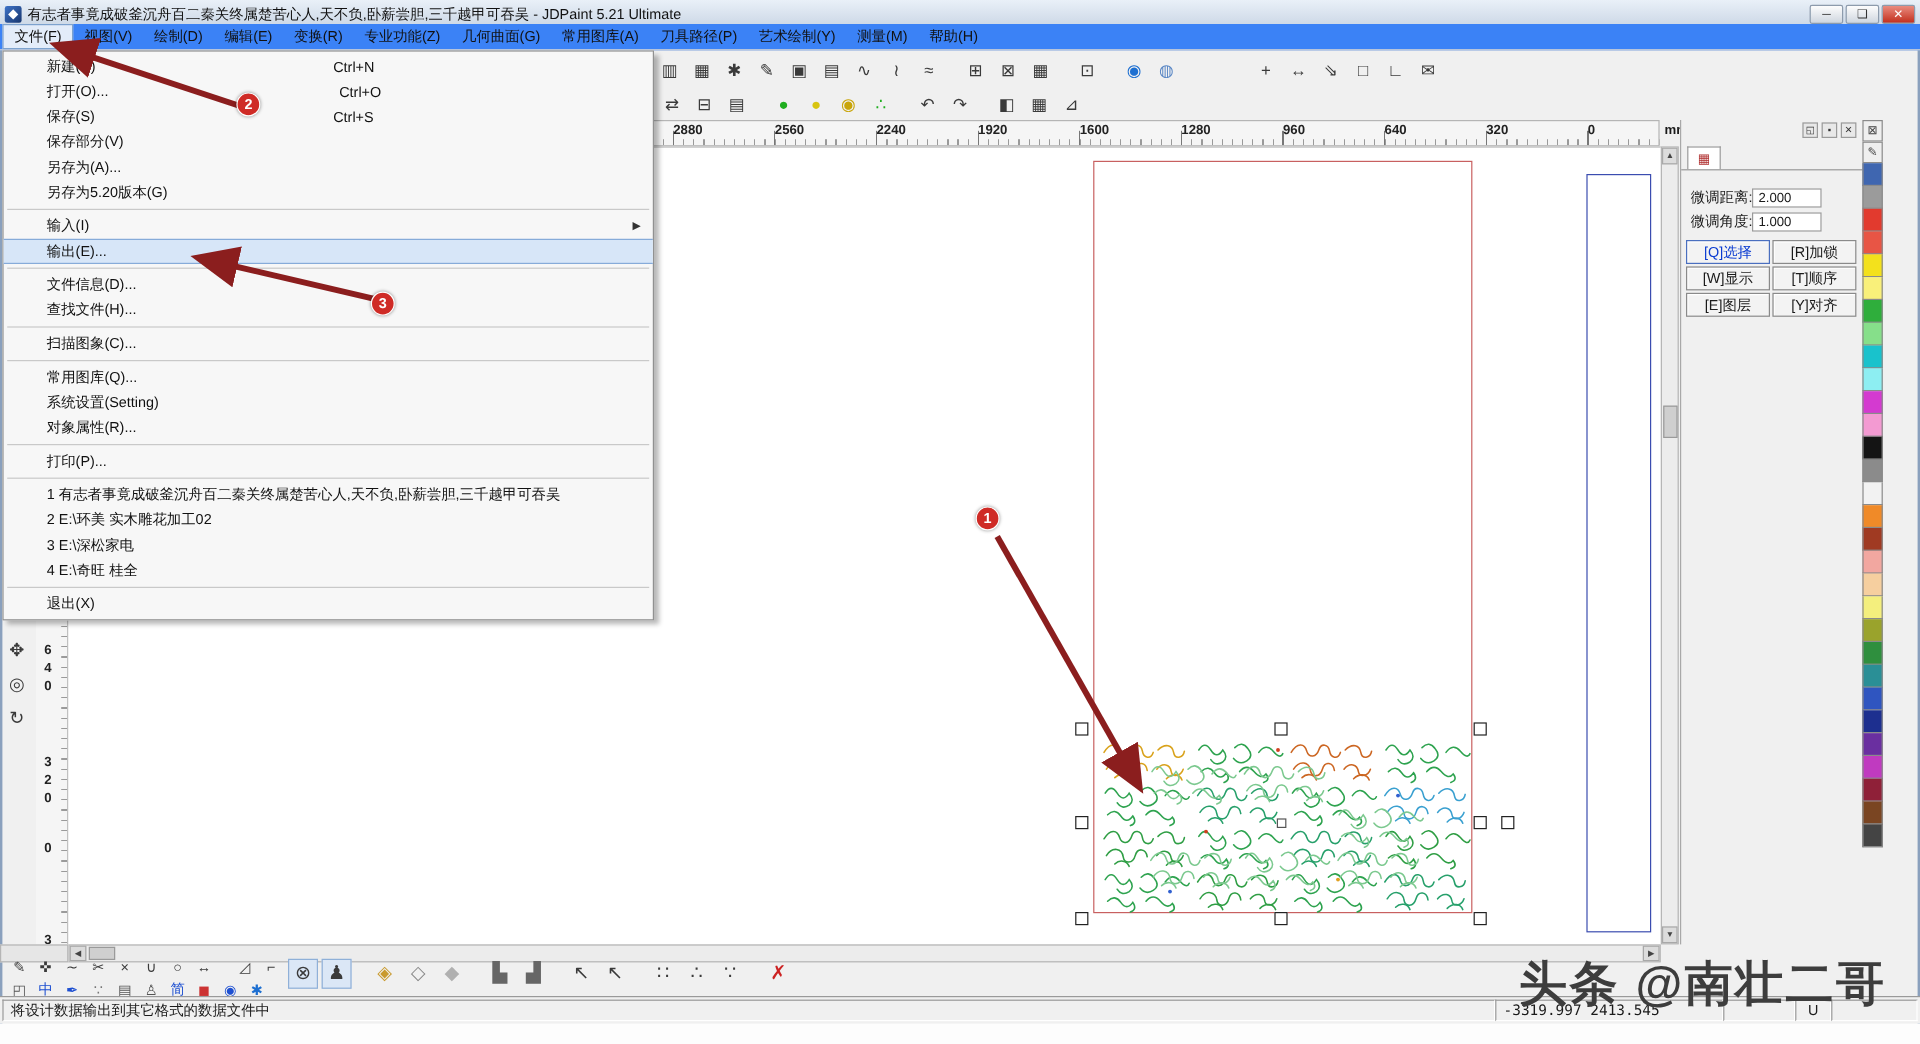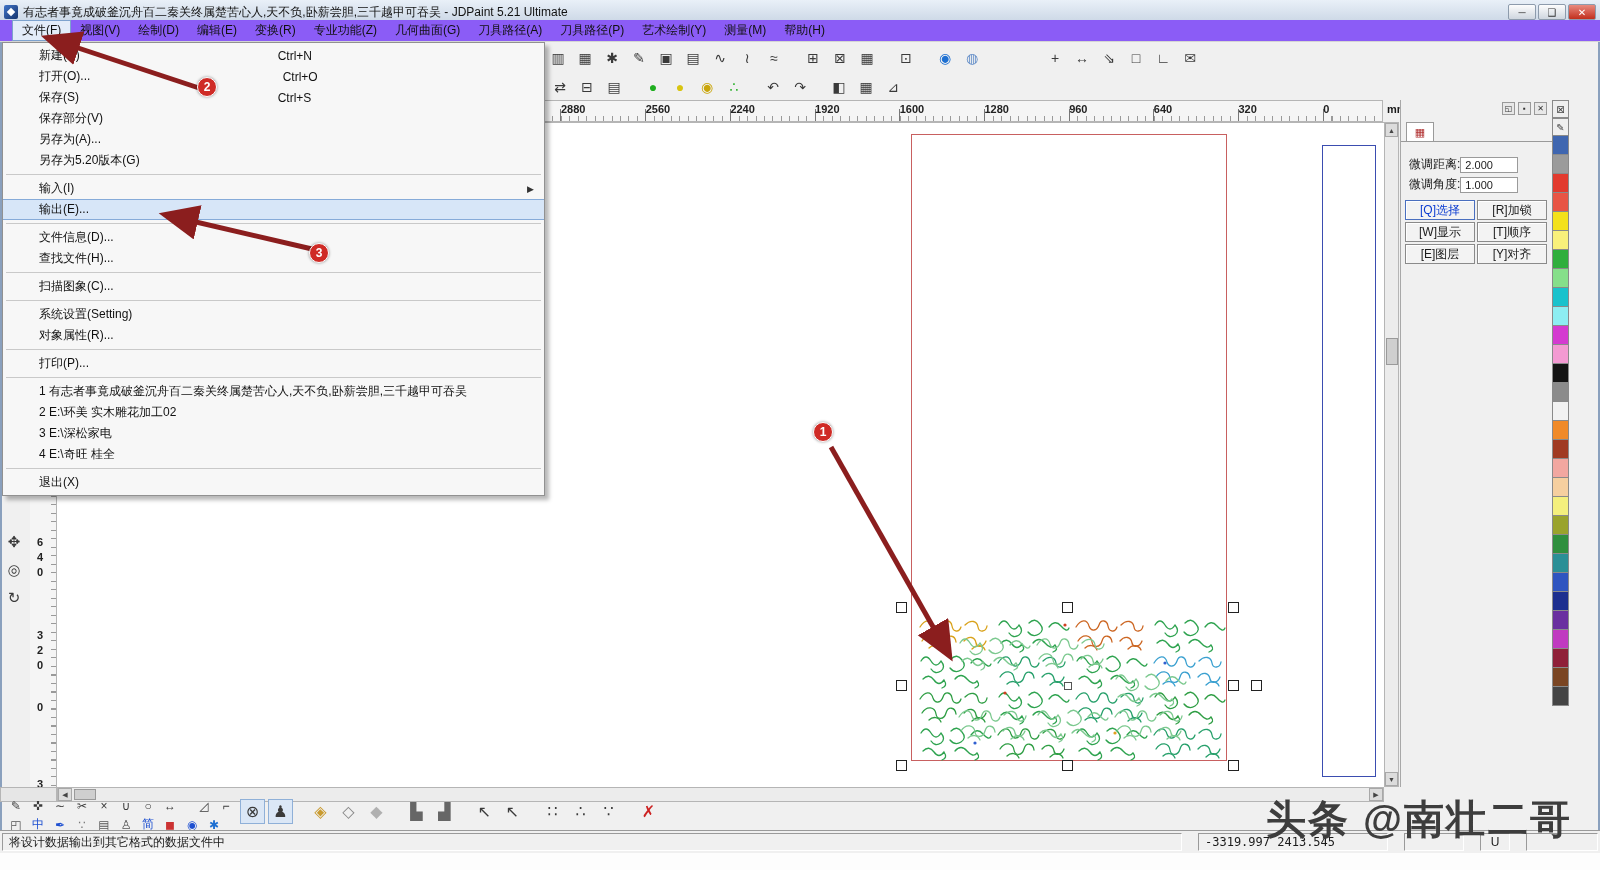--- a/index.html
+++ b/index.html
@@ -19,22 +19,22 @@
     border-radius:2px;position:relative;flex:0 0 auto;}
   .app-logo::after{content:"";position:absolute;left:4px;top:4px;width:6px;height:6px;
     background:#fff;transform:rotate(45deg);}
   .title-text{font-size:12px;color:#111;white-space:nowrap;overflow:hidden;flex:1;}
   .winbtns{display:flex;gap:2px;}
   .wb{width:28px;height:16px;display:flex;align-items:center;justify-content:center;
     font-size:10px;color:#333;background:linear-gradient(#fdfdfd,#cfd6df);
     border:1px solid #8d9bac;border-radius:2px;}
   .wb.close{background:linear-gradient(#e98b7f,#c22f1d);color:#fff;}
   
-  .menubar{position:absolute;left:0;top:20px;width:1600px;height:22px;background:#8b5cf6;
-    border-bottom:1px solid #d5d5d5;display:flex;align-items:stretch;padding-left:12px;}
+  .menubar{position:absolute;left:0;top:20px;width:1600px;height:22px;background:#3b82f6;
+    border-bottom:1px solid #d5d5d5;display:flex;align-items:stretch;padding-left:2px;}
   .mb-item{display:flex;align-items:center;padding:0 9px;font-size:12px;color:#111;}
   .mb-item.open{background:#e3ecf9;border:1px solid #7da2ce;}
   
   .toolbar{position:absolute;display:flex;align-items:center;gap:3px;}
   .t1{left:546px;top:45px;height:26px;}
   .t2{left:548px;top:75px;height:24px;}
   .tb-icon{width:24px;height:24px;display:flex;align-items:center;justify-content:center;
     font-size:14px;color:#3a3a3a;}
   .tb-icon.gap{margin-left:12px;}
   .tb-icon.bigGap{margin-left:56px;}
@@ -105,21 +105,21 @@
     display:flex;align-items:center;justify-content:center;color:#444;}
   .swatch{width:17px;height:19px;border:1px solid #8a8a8a;border-top:none;}
   
   .btoolsA{left:6px;top:797px;height:17px;gap:2px;}
   .btoolsA .tb-icon{width:20px;height:17px;font-size:12px;}
   .btoolsB{left:6px;top:816px;height:17px;gap:2px;}
   .btoolsB .tb-icon{width:20px;height:17px;font-size:12px;}
   .btoolsC{left:240px;top:798px;height:26px;gap:3px;}
   .btoolsC .tb-icon{width:25px;height:25px;font-size:16px;}
   .statusbar{position:absolute;left:0;top:830px;width:1600px;height:23px;background:#f0f0f0;
-    border-top:1px solid #9a9a9a;display:flex;align-items:stretch;padding:2px;gap:16px;}
+    border-top:1px solid #9a9a9a;display:flex;align-items:stretch;padding:2px;gap:0;}
   .sb-cell{border:1px solid;border-color:#9a9a9a #fff #fff #9a9a9a;display:flex;align-items:center;
     padding:0 6px;font-size:12px;}
   .sb-msg{flex:1;}
   .sb-coords{width:190px;justify-content:flex-start;font-family:"DejaVu Sans Mono",monospace;font-size:12px;}
   .sb-blank1{width:60px;} .sb-mode{width:30px;justify-content:center;} .sb-blank2{width:72px;}
   .below-strip{position:absolute;left:0;top:853px;width:1600px;height:17px;background:#fdfdfd;}
   
   .filemenu{position:absolute;left:2px;top:42px;width:543px;background:#f7f7f7;
     border:1px solid #919191;box-shadow:4px 4px 4px rgba(0,0,0,.28);z-index:50;padding:2px 0;}
   .mi{display:flex;align-items:center;height:21px;padding-left:36px;padding-right:8px;font-size:12px;color:#111;}
@@ -153,21 +153,21 @@
 
   <div class="menubar">
 
   <span class="mb-item open">文件(F)</span>
       <span class="mb-item">视图(V)</span>
       <span class="mb-item">绘制(D)</span>
       <span class="mb-item">编辑(E)</span>
       <span class="mb-item">变换(R)</span>
       <span class="mb-item">专业功能(Z)</span>
       <span class="mb-item">几何曲面(G)</span>
-      <span class="mb-item">刀具路径(A)</span>
+      <span class="mb-item">常用图库(A)</span>
       <span class="mb-item">刀具路径(P)</span>
       <span class="mb-item">艺术绘制(Y)</span>
       <span class="mb-item">测量(M)</span>
       <span class="mb-item">帮助(H)</span>
     </div>
 
   <div class="toolbar t1">
 
   <span class="tb-icon">▥</span>
       <span class="tb-icon">▦</span>
@@ -475,20 +475,25 @@
         <span class="mi-label">扫描图象(C)...</span>
         <span class="mi-short"></span>
         <span class="mi-arrow"></span>
       </div>
       <div class="mi sep">
         <span class="mi-label"></span>
         <span class="mi-short"></span>
         <span class="mi-arrow"></span>
       </div>
       <div class="mi">
+        <span class="mi-label">常用图库(Q)...</span>
+        <span class="mi-short"></span>
+        <span class="mi-arrow"></span>
+      </div>
+      <div class="mi">
         <span class="mi-label">系统设置(Setting)</span>
         <span class="mi-short"></span>
         <span class="mi-arrow"></span>
       </div>
       <div class="mi">
         <span class="mi-label">对象属性(R)...</span>
         <span class="mi-short"></span>
         <span class="mi-arrow"></span>
       </div>
       <div class="mi sep">

